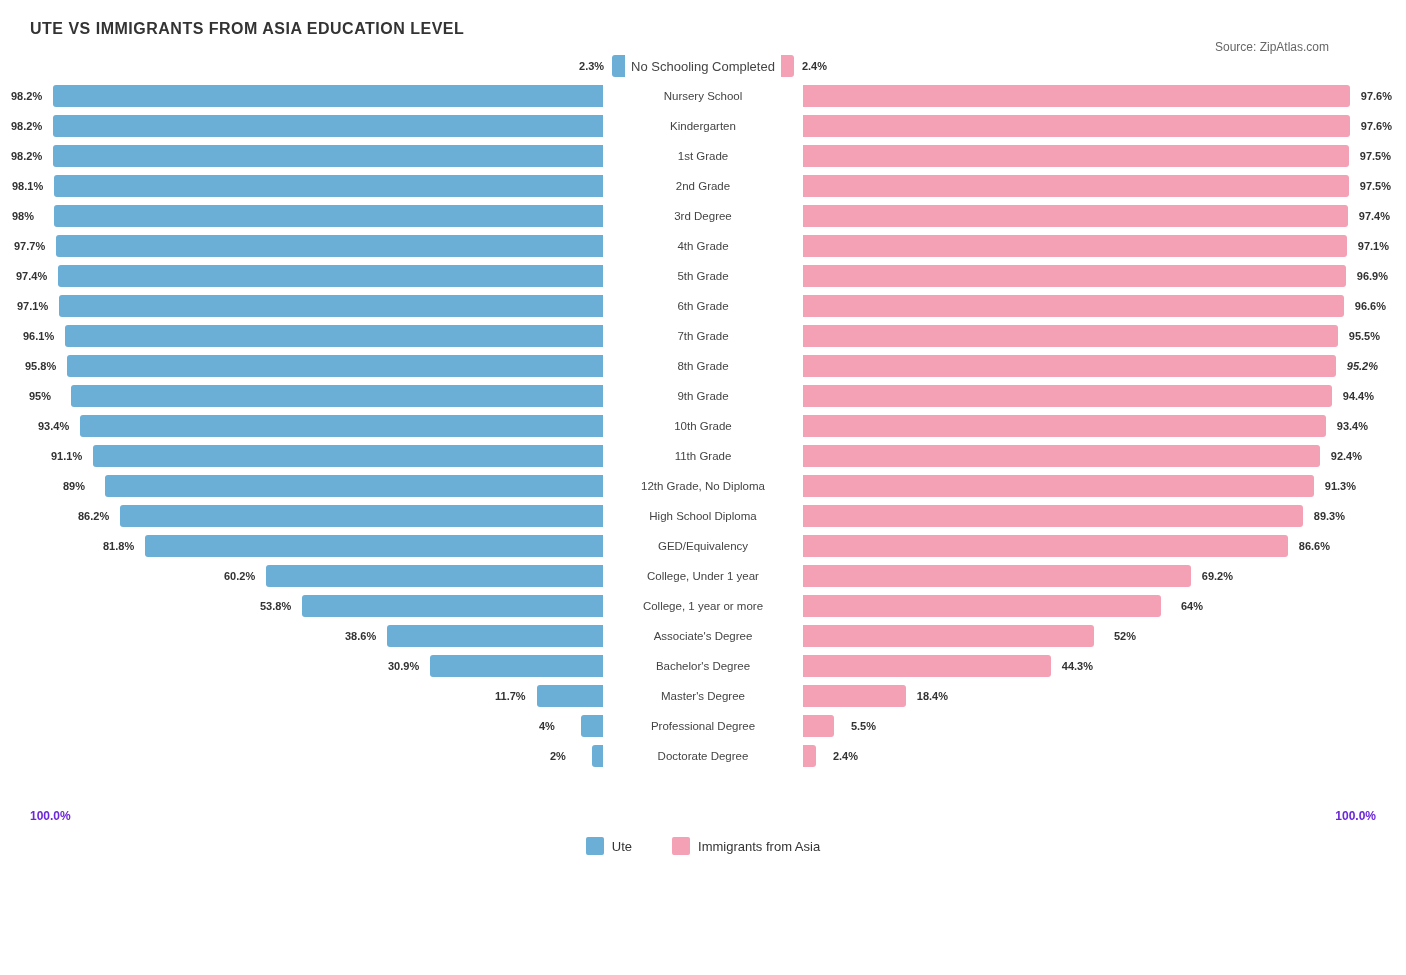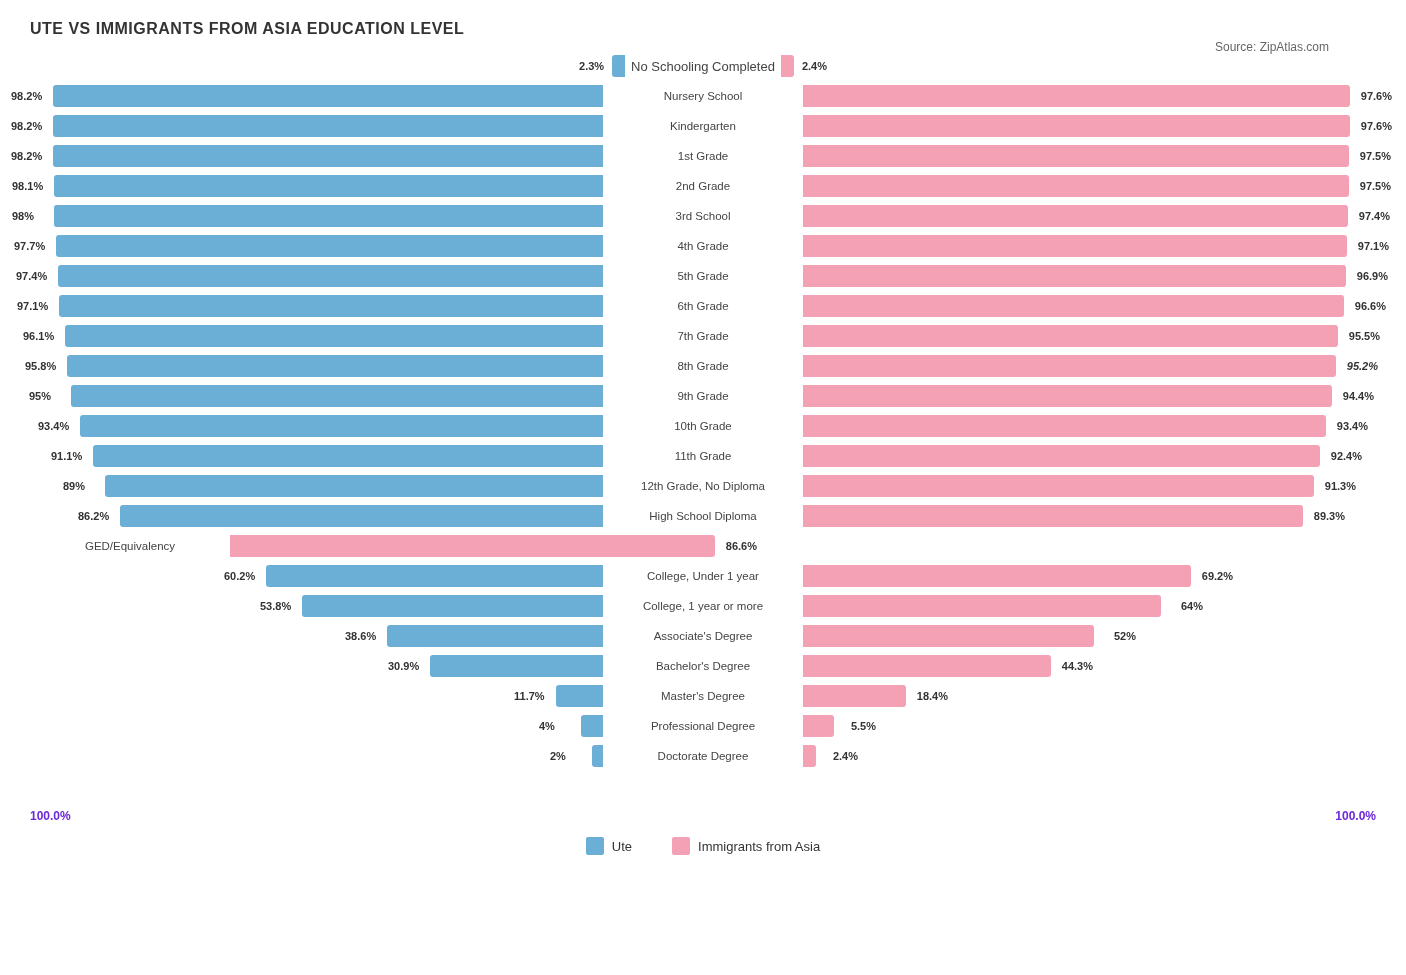--- a/index.html
+++ b/index.html
@@ -243,21 +243,21 @@
             <span class="right-val">97.5%</span>
           </div>
         </div>
       </div>
       <div class="row">
         <div class="left-bar-container">
           <div class="left-bar" style="width: 549px;">
             <span class="left-val">98%</span>
           </div>
         </div>
-        <div class="label-center">3rd School</div>
+        <div class="label-center">3rd Degree</div>
         <div class="right-bar-container">
           <div class="right-bar" style="width: 545px;">
             <span class="right-val">97.4%</span>
           </div>
         </div>
       </div>
       <div class="row">
         <div class="left-bar-container">
           <div class="left-bar" style="width: 547px;">
             <span class="left-val">97.7%</span>
@@ -381,20 +381,25 @@
           </div>
         </div>
         <div class="label-center">High School Diploma</div>
         <div class="right-bar-container">
           <div class="right-bar" style="width: 500px;">
             <span class="right-val">89.3%</span>
           </div>
         </div>
       </div>
       <div class="row">
+        <div class="left-bar-container">
+          <div class="left-bar" style="width: 458px;">
+            <span class="left-val">81.8%</span>
+          </div>
+        </div>
         <div class="label-center">GED/Equivalency</div>
         <div class="right-bar-container">
           <div class="right-bar" style="width: 485px;">
             <span class="right-val">86.6%</span>
           </div>
         </div>
       </div>
       <div class="row">
         <div class="left-bar-container">
           <div class="left-bar" style="width: 337px;">
@@ -442,21 +447,21 @@
         </div>
         <div class="label-center">Bachelor's Degree</div>
         <div class="right-bar-container">
           <div class="right-bar" style="width: 248px;">
             <span class="right-val">44.3%</span>
           </div>
         </div>
       </div>
       <div class="row">
         <div class="left-bar-container">
-          <div class="left-bar" style="width: 47px;">
+          <div class="left-bar" style="width: 66px;">
             <span class="left-val">11.7%</span>
           </div>
         </div>
         <div class="label-center">Master's Degree</div>
         <div class="right-bar-container">
           <div class="right-bar" style="width: 103px;">
             <span class="right-val">18.4%</span>
           </div>
         </div>
       </div>

